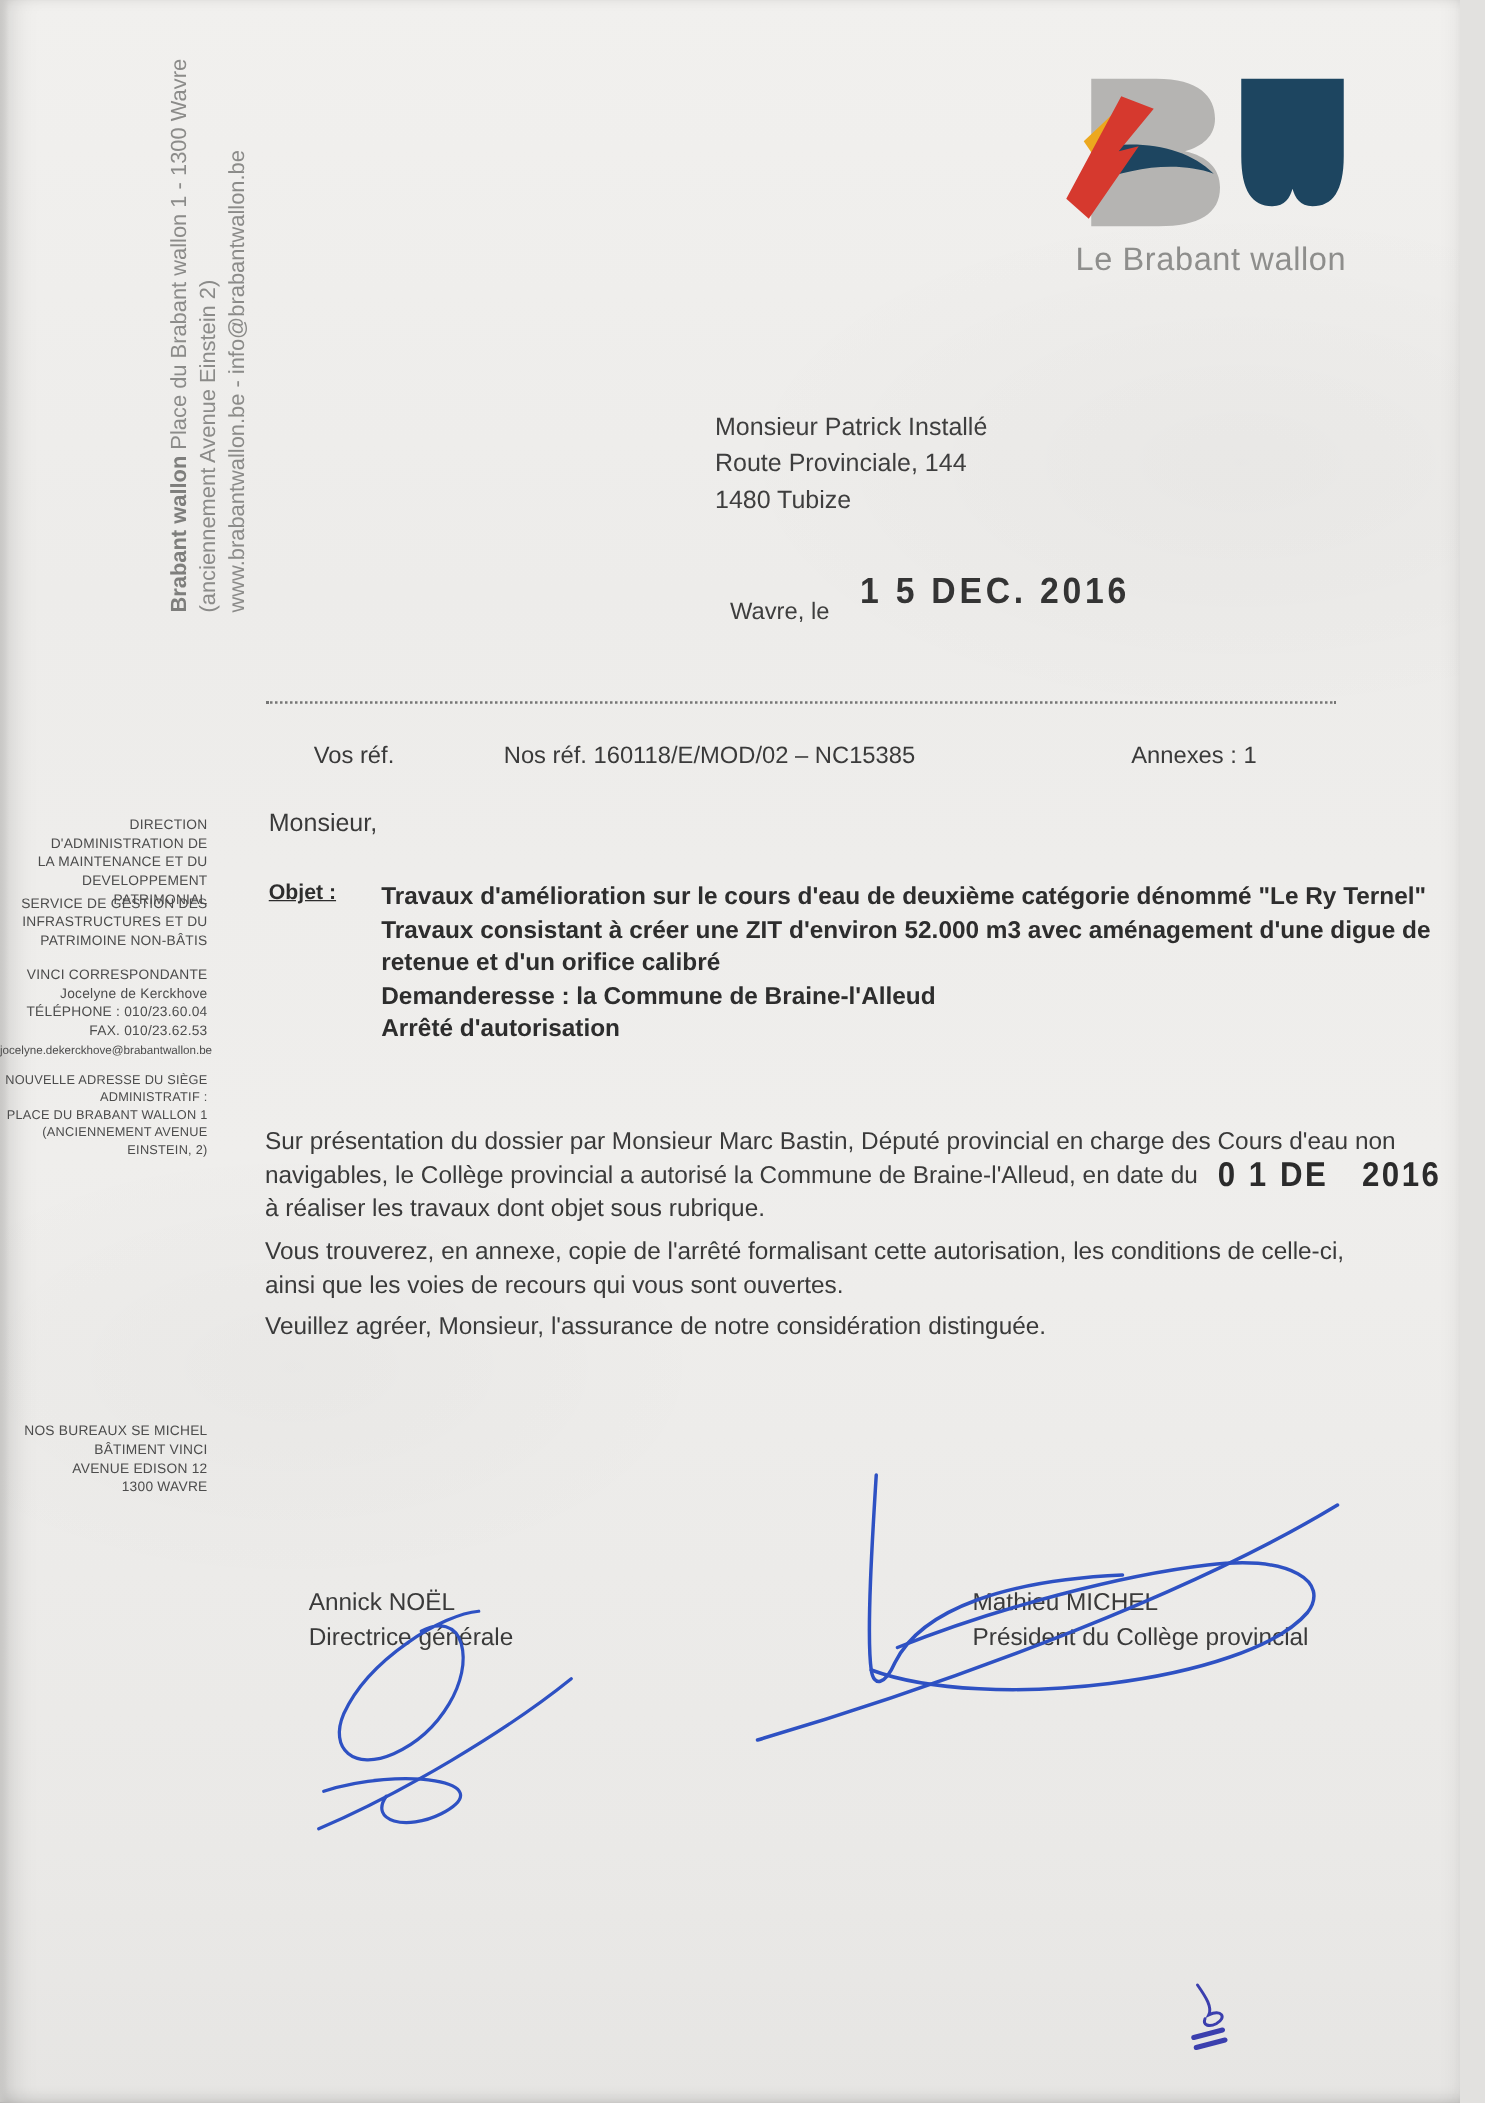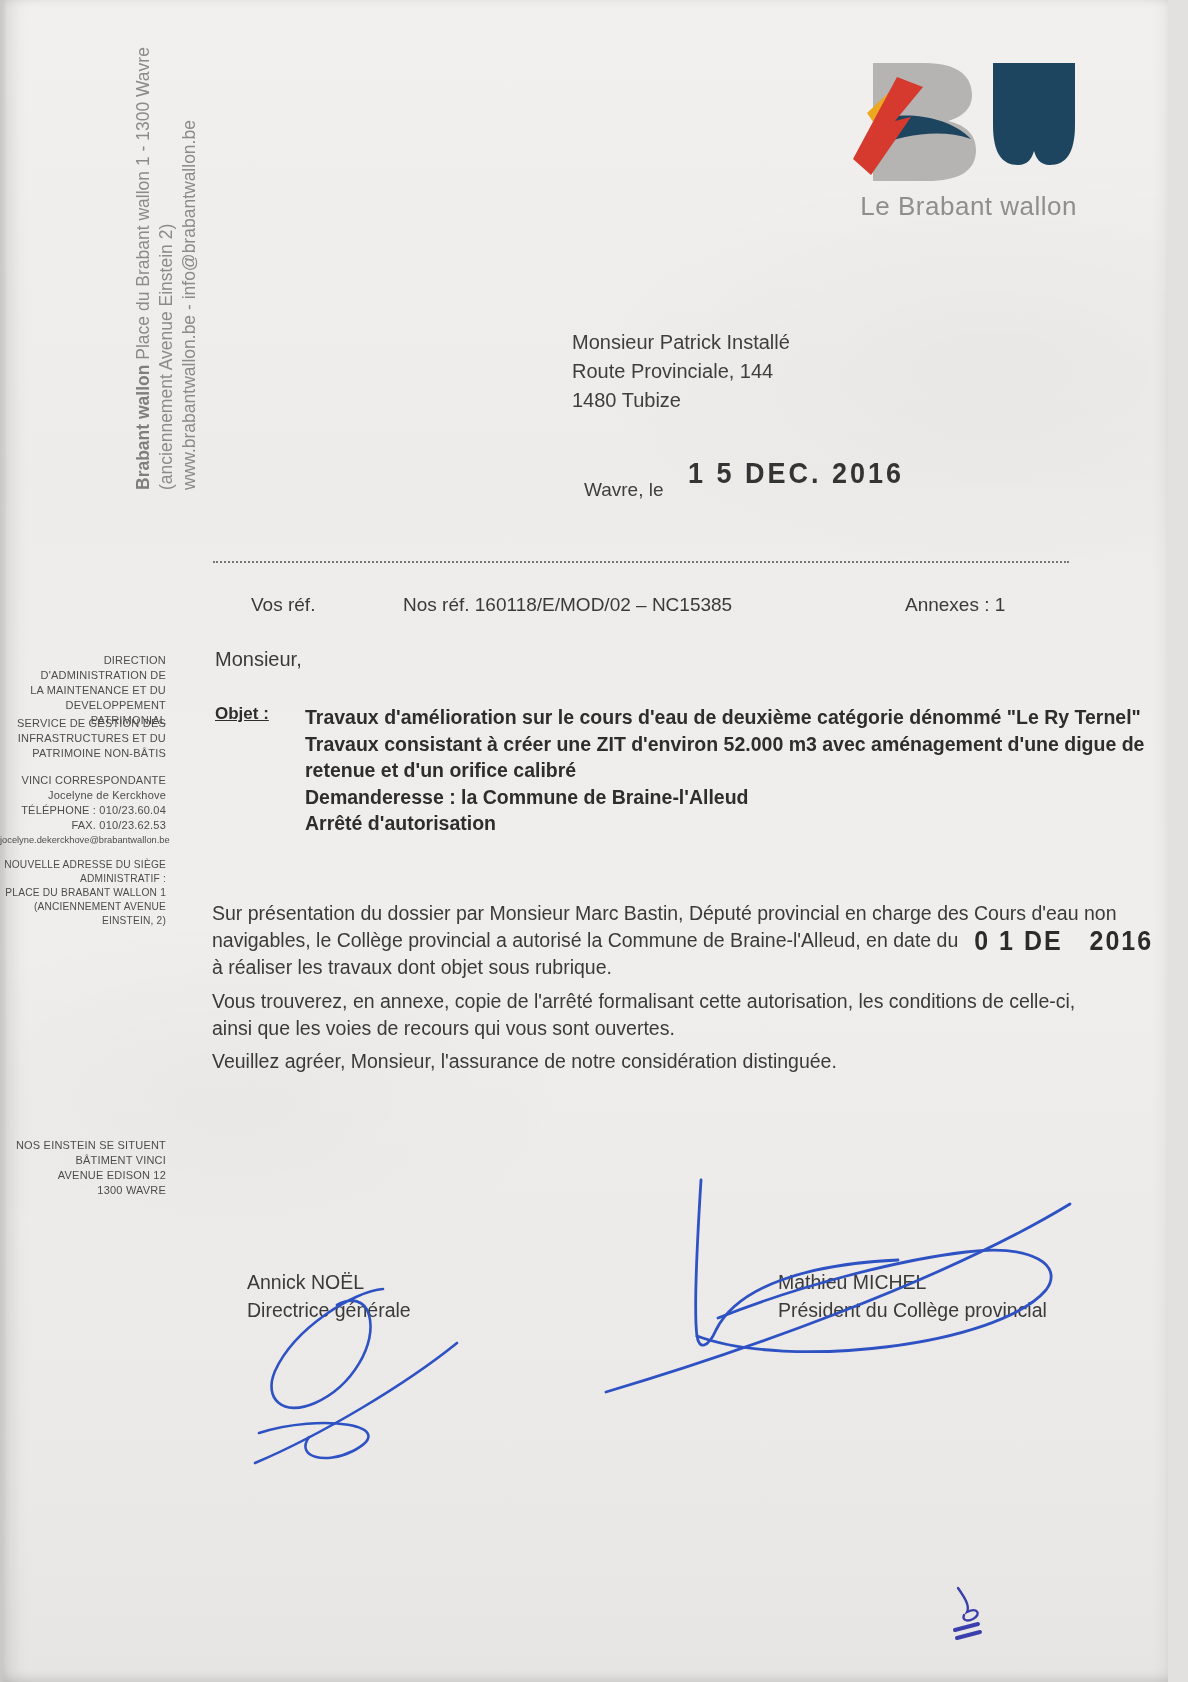--- a/index.html
+++ b/index.html
@@ -151,21 +151,21 @@
     <div>FAX. 010/23.62.53</div>
   </div>
   <div class="sb-email">jocelyne.dekerckhove@brabantwallon.be</div>
   <div class="sb sb-adresse">
     <div>NOUVELLE ADRESSE DU SIÈGE</div>
     <div>ADMINISTRATIF :</div>
     <div>PLACE DU BRABANT WALLON 1</div>
     <div>(ANCIENNEMENT AVENUE EINSTEIN, 2)</div>
   </div>
   <div class="sb sb-bureaux">
-    <div>NOS EINSTEIN SE SITUENT</div>
+    <div>NOS BUREAUX SE MICHEL</div>
     <div>BÂTIMENT VINCI</div>
     <div>AVENUE EDISON 12</div>
     <div>1300 WAVRE</div>
   </div>
 
   <div class="salutation">Monsieur,</div>
 
   <div class="objet-label">Objet :</div>
   <div class="objet-lines">
     <div>Travaux d'amélioration sur le cours d'eau de deuxième catégorie dénommé "Le Ry Ternel"</div>

